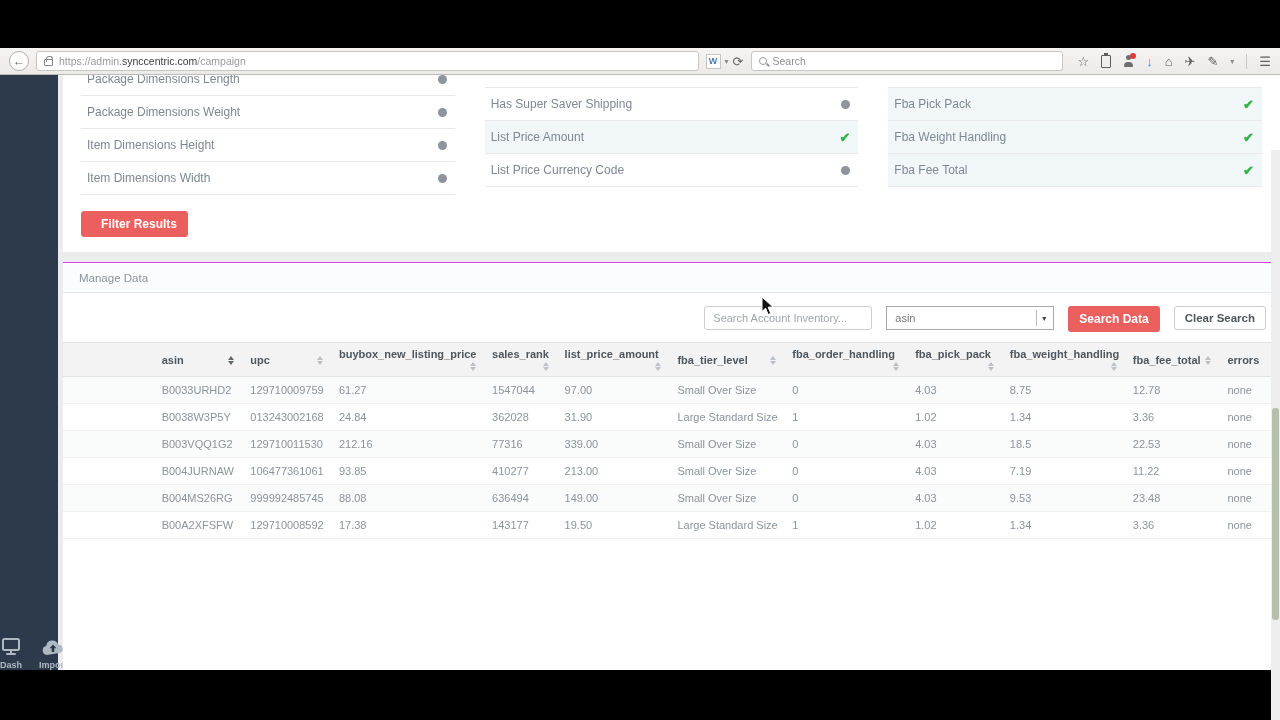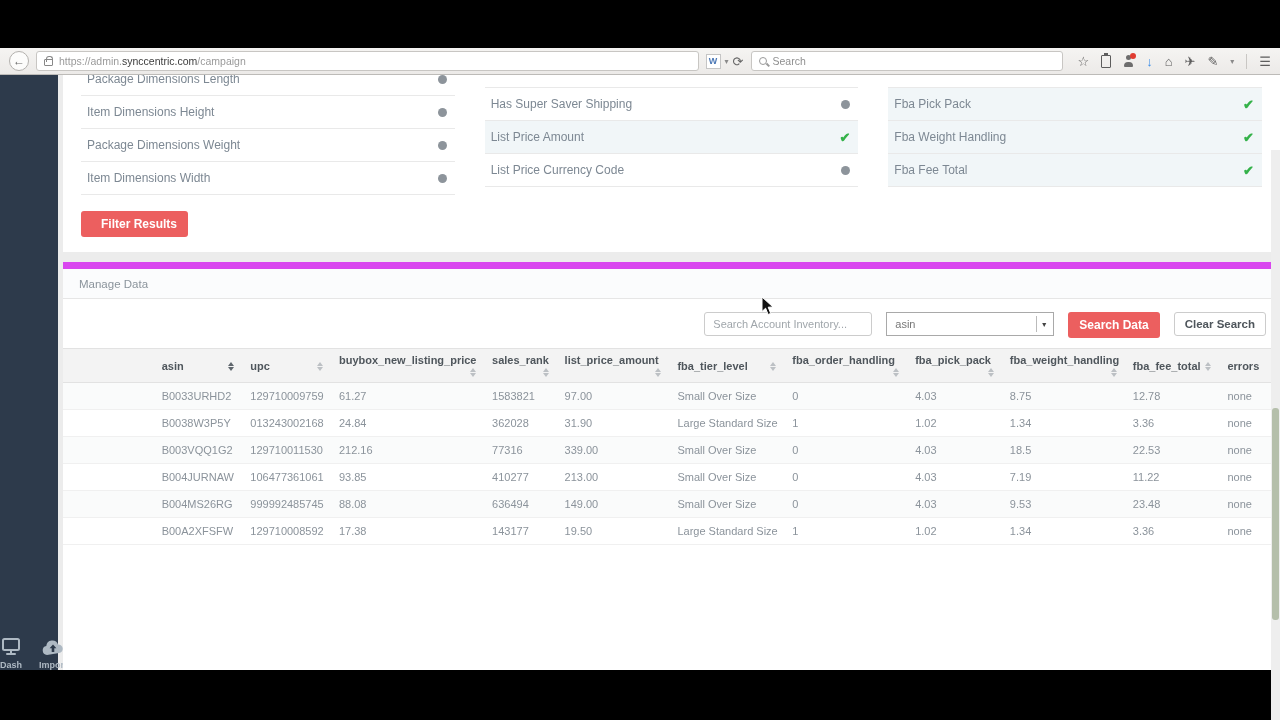--- a/index.html
+++ b/index.html
@@ -64,21 +64,21 @@
   .dot { width:9px; height:9px; border-radius:50%; background:var(--dot-gray,#8d949b); }
   .check { color:var(--check-green,#35b24a); font-size:13px; font-weight:bold; }
 
   .btn-red { display:inline-block; background:var(--accent-red,#ec5f5f); color:#fff; font-weight:bold;
              font-size:12px; border:none; border-radius:3px; padding:6px 11px; cursor:pointer;
              font-family:"Liberation Sans",sans-serif; }
   .filter-panel .btn-red { margin-top:16px;padding-left:20px; }
 
   .panel-gap { height:10px; }
 
-  .manage-panel { background:#fff; height:408px; border-top:7px solid #d946ef; }
+  .manage-panel { background:#fff; height:408px; border-top:1px solid #d946ef; }
   .panel-head { height:30px; background:#fbfcfd; border-bottom:1px solid #e6e6e6; display:flex;
                 align-items:center; padding:0 16px; font-size:11.5px; color:#8b949c; }
   .toolbar { display:flex; justify-content:flex-end; align-items:flex-start; gap:14px; padding:13px 14px 10px; }
   .search-input { width:168px; height:24px; border:1px solid #ccc; border-radius:3px; padding:0 8px;
                   font-size:11px; color:#555; font-family:"Liberation Sans",sans-serif; }
   .search-input::placeholder { color:#a0a6ab; }
   .field-select { width:168px; height:24px; border:1px solid #a9a9a9; background:#fff; display:flex;
                   align-items:center; justify-content:space-between; font-size:11px; color:#777; cursor:pointer; }
   .field-select .val { padding-left:8px; }
   .sel-btn { width:15px; height:16px; margin-right:2px; border-left:1px solid #bbb; display:flex;
@@ -197,25 +197,25 @@
   <div class="content">
 
     <div class="filter-panel">
       <div class="filter-cols">
         <div class="fcol">
             <div class="filter-row">
               <span>Package Dimensions Length</span>
               <span class="dot"></span>
             </div>
             <div class="filter-row">
+              <span>Package Dimensions Weight</span>
+              <span class="dot"></span>
+            </div>
+            <div class="filter-row">
               <span>Item Dimensions Height</span>
-              <span class="dot"></span>
-            </div>
-            <div class="filter-row">
-              <span>Package Dimensions Weight</span>
               <span class="dot"></span>
             </div>
             <div class="filter-row">
               <span>Item Dimensions Width</span>
               <span class="dot"></span>
             </div>
           </div>
         <div class="fcol">
             <div class="filter-stub"></div>
             <div class="filter-row">
@@ -325,21 +325,21 @@
                 </span></th>
               <th><span>errors</span></th>
             </tr>
           </thead>
         <tbody>
             <tr>
               <td></td>
               <td>B0033URHD2</td>
               <td>129710009759</td>
               <td>61.27</td>
-              <td>1583821</td>
+              <td>1547044</td>
               <td>97.00</td>
               <td>Small Over Size</td>
               <td>0</td>
               <td>4.03</td>
               <td>8.75</td>
               <td>12.78</td>
               <td>none</td>
             </tr>
             <tr>
               <td></td>

